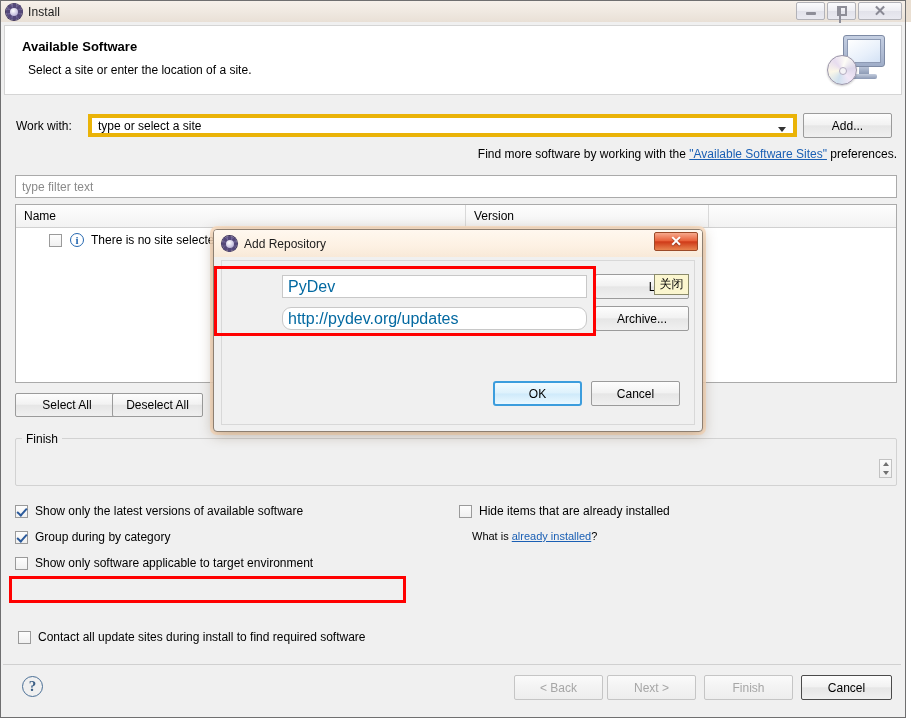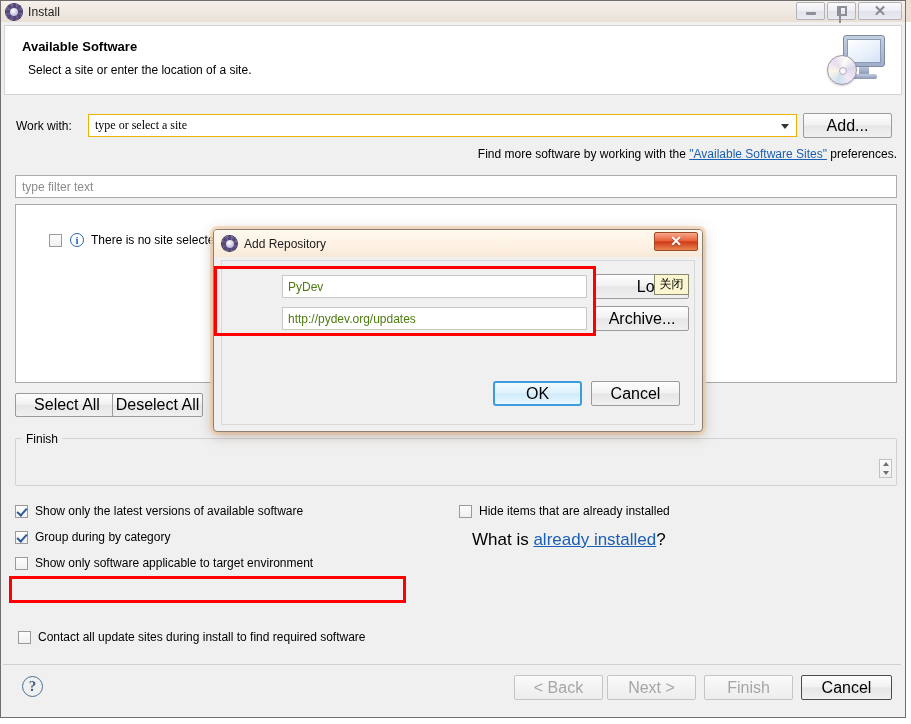--- a/index.html
+++ b/index.html
@@ -185,39 +185,39 @@
 
   .lbl { font-size: 12px; color: #000; }
 
   .workwith-label { position: absolute; left: 16px; top: 119px; }
 
   .combo {
     position: absolute;
     left: 88px; top: 114px;
     width: 709px; height: 23px;
     background: #ffffff;
-    border: 1px solid #eab308;
-    box-sizing: border-box;
-    display: flex; align-items: center; font-family: Liberation Serif, serif;
+    border: 4px solid #eab308;
+    box-sizing: border-box;
+    display: flex; align-items: center;
   }
   .combo-text { padding-left: 6px; font-size: 12px; color: #000; }
   .combo-arrow {
     position: absolute; right: 7px; top: 9px;
     width: 0; height: 0;
     border-left: 4px solid transparent;
     border-right: 4px solid transparent;
     border-top: 5px solid #333;
   }
 
   .btn {
     background: linear-gradient(180deg,#fdfdfd 0%, #f2f2f2 46%, #e6e6e6 52%, #f0f0f0 100%);
     border: 1px solid #9b9b9b;
     border-radius: 2px;
     font-family: "Liberation Sans", sans-serif;
-    font-size: 16px;
+    font-size: 12px;
     color: #000;
     display: flex; align-items: center; justify-content: center;
     box-sizing: border-box;
     cursor: default;
   }
   .btn.disabled { color: #a6a6a6; border-color: #c5c5c5;
     background: linear-gradient(180deg,#fafafa 0%,#f3f3f3 50%,#ededed 100%); }
 
   .add-btn { position: absolute; left: 803px; top: 113px; width: 89px; height: 25px; }
 
@@ -341,21 +341,21 @@
     display: flex; align-items: center;
     font-size: 12px; color: #000;
   }
   .optrow .cb { margin-right: 7px; }
 
   .opt1 { left: 15px; top: 504px; }
   .opt2 { left: 15px; top: 530px; }
   .opt3 { left: 15px; top: 556px; }
   .opt4 { left: 18px; top: 582px; margin-top: 48px; }
   .optR1 { left: 459px; top: 504px; }
-  .whatis { position: absolute; left: 472px; top: 530px; font-size: 17px; color:#000;}
+  .whatis { position: absolute; left: 472px; top: 530px; font-size: 11px; color:#000;}
 
   
   .redbox {
     position: absolute;
     border: 3px solid #ff0000;
     box-sizing: border-box;
     pointer-events: none;
     z-index: 60;
   }
   .redbox-bottom { left: 9px; top: 576px; width: 397px; height: 27px; }
@@ -436,25 +436,25 @@
   }
   .field-label { position: absolute; font-size: 12px; color: #000; }
   .lbl-name { left: 224px; top: 281px; }
   .lbl-loc  { left: 224px; top: 313px; }
   .field-input {
     position: absolute;
     background: #ffffff;
     border: 1px solid #c8c8c8;
     box-sizing: border-box;
     display: flex; align-items: center;
-    font-size: 12px; color: #4d7c0f;
+    font-size: 16px; color: #0369a1;
     z-index: 55;
   }
   .inp-name { left: 282px; top: 275px; width: 305px; height: 23px; }
-  .inp-loc  { left: 282px; top: 307px; width: 305px; height: 23px; }
+  .inp-loc  { left: 282px; top: 307px; width: 305px; height: 23px; border-radius: 9px; }
   .field-input span { padding-left: 5px; }
 
   .local-btn   { position: absolute; left: 595px; top: 274px; width: 94px; height: 25px; z-index: 52;}
   .archive-btn { position: absolute; left: 595px; top: 306px; width: 94px; height: 25px; z-index: 52;}
   .local-btn .inner-label { padding-right: 4px; width:100%; text-align:right; padding-left:0; box-sizing:border-box;}
 
   .tooltip-cn {
     position: absolute;
     left: 654px; top: 274px;
     width: 35px; height: 21px;
@@ -557,20 +557,25 @@
 
 <div class="find-line">
   <span>Find more software by working with the </span><a class="link" href="#">"Available Software Sites"</a><span> preferences.</span>
 </div>
 
 <div class="filter-box">
   <span class="filter-text">type filter text</span>
 </div>
 
 <div class="table">
+  <div class="thead">
+    <div class="th c1">Name</div>
+    <div class="th c2">Version</div>
+    <div class="th c3"></div>
+  </div>
   <div class="trow">
     <span class="cb"></span>
     <span class="info-icon">i</span>
     <span class="row-text">There is no site selected.</span>
   </div>
 </div>
 
 <div class="btn sel-btn">Select All</div>
 <div class="btn desel-btn">Deselect All</div>
 

